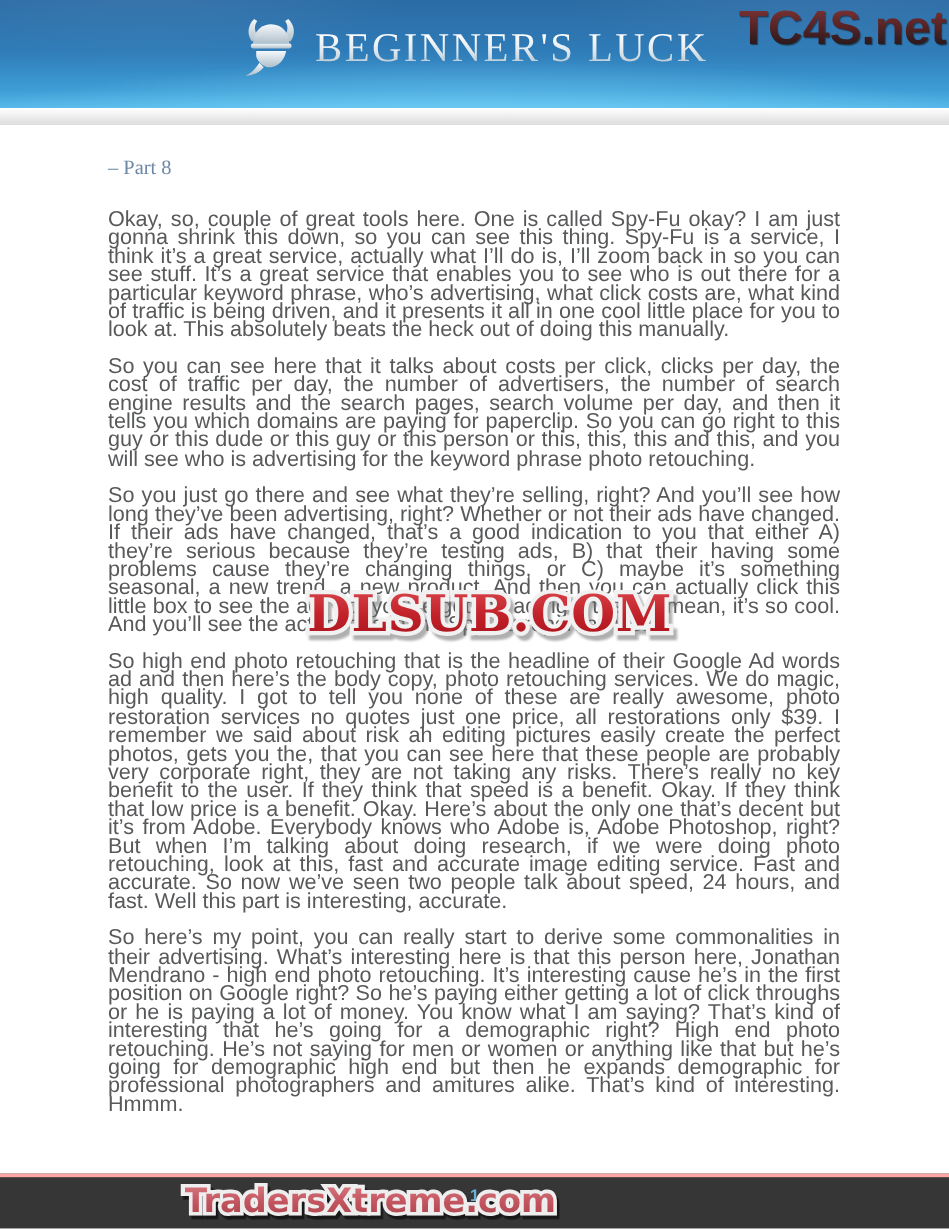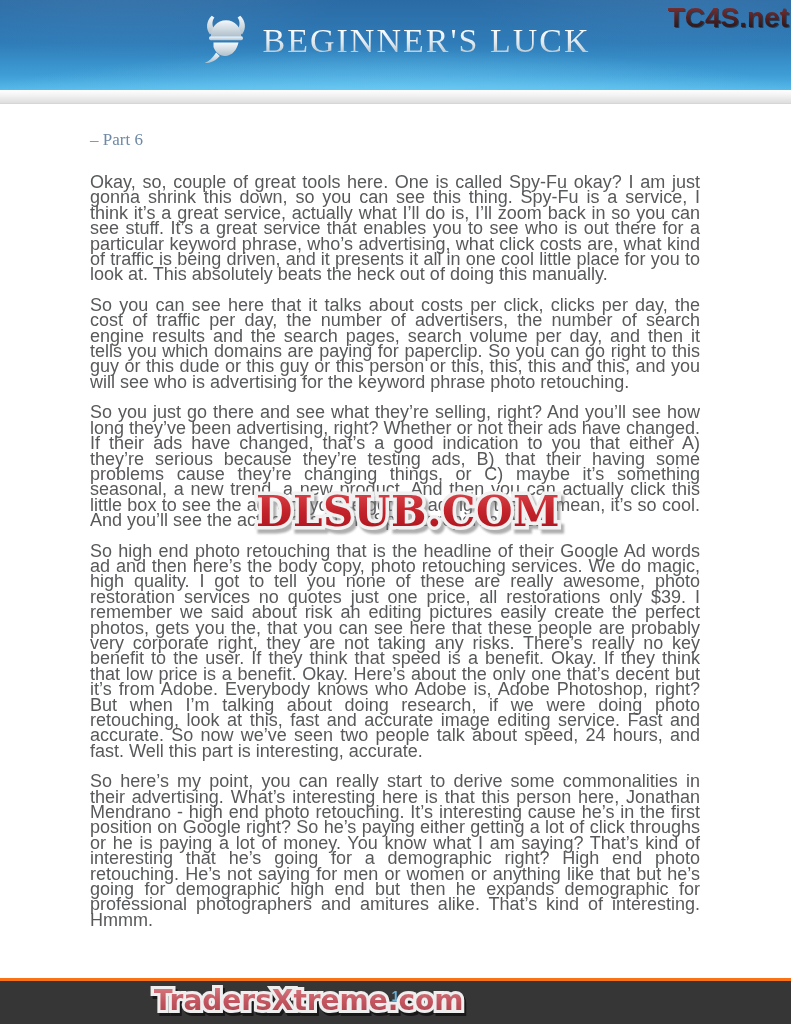--- a/index.html
+++ b/index.html
@@ -45,21 +45,21 @@
     color: transparent;
     text-shadow: 0 0 0 transparent;
     white-space: nowrap;
   }
   .tc4s {
     position: absolute;
     top: 2px;
     right: 2px;
     font-family: "Liberation Sans", sans-serif;
     font-weight: bold;
-    font-size: 28px;
+    font-size: 40px;
     letter-spacing: 0px;
     background: linear-gradient(180deg, #83393a 0%, #5d2527 40%, #141418 95%);
     -webkit-background-clip: text;
     background-clip: text;
     color: transparent;
     filter: drop-shadow(1px 1px 0 rgba(0,0,0,.45));
     white-space: nowrap;
   }
   .subheader-bar {
     height: 14px;
@@ -119,21 +119,21 @@
     background-clip: text;
     color: transparent;
   }
 
   
   .footer {
     position: absolute;
     left: 0; right: 0; bottom: 0;
     height: 46px;
     background: #363636;
-    border-top: 3px solid #f97316;
+    border-top: 3px solid #fca5a5;
   }
   .page-number {
     position: absolute;
     left: 0; right: 0;
     top: 7px;
     text-align: center;
     font-size: 14px;
     font-weight: bold;
     color: #6ab2d8;
   }
@@ -180,21 +180,21 @@
           <path d="M15 43 C11 49 7 53 2 55 C9 55 15 52 19 47 Z" fill="url(#lg-helm)"></path>
         </svg>
       </span>
       <span class="logo-text">BEGINNER'S LUCK</span>
     </div>
     <div class="tc4s">TC4S.net</div>
   </div>
   <div class="subheader-bar"></div>
 
   <div class="content">
-    <div class="doc-subtitle">– Part 6</div>
+    <div class="doc-subtitle">– Part 8</div>
 
     <p>Okay, so, couple of great tools here. One is called Spy-Fu okay? I am just gonna shrink this down, so you can see this thing. Spy-Fu is a service, I think it’s a great service, actually what I’ll do is, I’ll zoom back in so you can see stuff. It’s a great service that enables you to see who is out there for a particular keyword phrase, who’s advertising, what click costs are, what kind of traffic is being driven, and it presents it all in one cool little place for you to look at. This absolutely beats the heck out of doing this manually.</p>
     <p>So you can see here that it talks about costs per click, clicks per day, the cost of traffic per day, the number of advertisers, the number of search engine results and the search pages, search volume per day, and then it tells you which domains are paying for paperclip. So you can go right to this guy or this dude or this guy or this person or this, this, this and this, and you will see who is advertising for the keyword phrase photo retouching.</p>
     <p>So you just go there and see what they’re selling, right? And you’ll see how long they’ve been advertising, right? Whether or not their ads have changed. If their ads have changed, that’s a good indication to you that either A) they’re serious because they’re testing ads, B) that their having some problems cause they’re changing things, or C) maybe it’s something seasonal, a new trend, a new product. And then you can actually click this little box to see the ad. So, you’ve got the ad right there. I mean, it’s so cool. And you’ll see the actual ads in the Spy-Fu report as well.</p>
     <p>So high end photo retouching that is the headline of their Google Ad words ad and then here’s the body copy, photo retouching services. We do magic, high quality. I got to tell you none of these are really awesome, photo restoration services no quotes just one price, all restorations only $39. I remember we said about risk ah editing pictures easily create the perfect photos, gets you the, that you can see here that these people are probably very corporate right, they are not taking any risks. There’s really no key benefit to the user. If they think that speed is a benefit. Okay. If they think that low price is a benefit. Okay. Here’s about the only one that’s decent but it’s from Adobe. Everybody knows who Adobe is, Adobe Photoshop, right? But when I’m talking about doing research, if we were doing photo retouching, look at this, fast and accurate image editing service. Fast and accurate. So now we’ve seen two people talk about speed, 24 hours, and fast. Well this part is interesting, accurate.</p>
     <p>So here’s my point, you can really start to derive some commonalities in their advertising. What’s interesting here is that this person here, Jonathan Mendrano - high end photo retouching. It’s interesting cause he’s in the first position on Google right? So he’s paying either getting a lot of click throughs or he is paying a lot of money. You know what I am saying? That’s kind of interesting that he’s going for a demographic right? High end photo retouching. He’s not saying for men or women or anything like that but he’s going for demographic high end but then he expands demographic for professional photographers and amitures alike. That’s kind of interesting. Hmmm.</p>
   </div>
 
   <div class="stamp dlsub">
     <span class="layer outline">DLSUB.COM</span>

